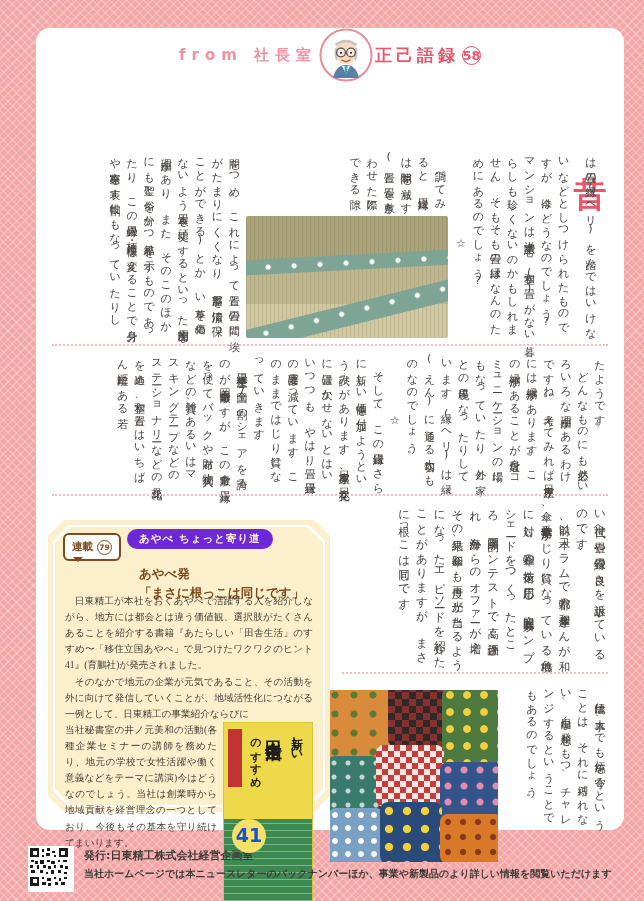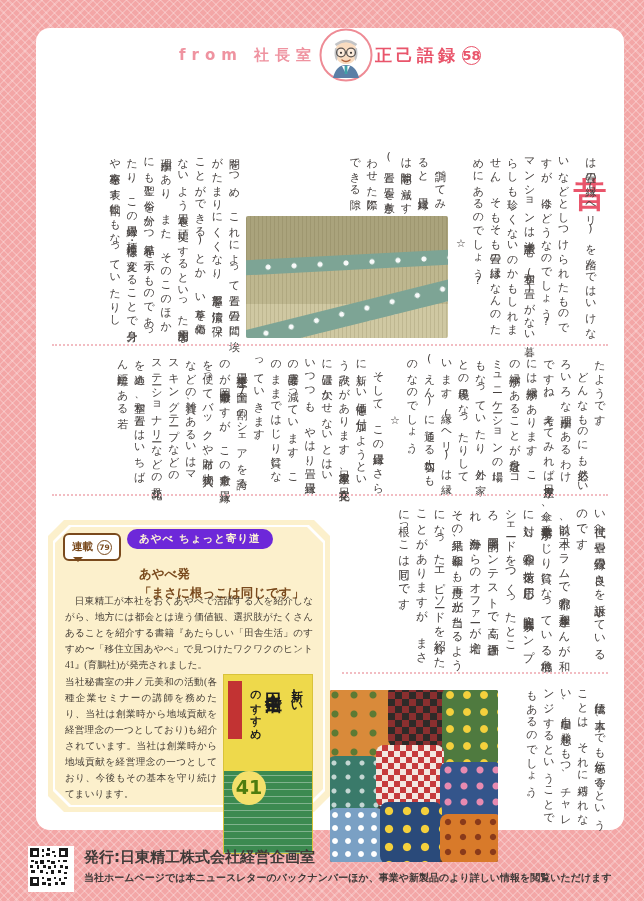--- a/index.html
+++ b/index.html
@@ -105,25 +105,25 @@
   .abox-split .narrow{flex:1;}
   
   .book{flex:0 0 88px;height:178px;background:#eed94b;border:1px solid #d9c33a;position:relative;overflow:hidden;}
   .book .bt{position:absolute;writing-mode:vertical-rl;text-orientation:upright;color:#1d1d1d;font-weight:800;}
   .book .bt1{right:5px;top:5px;font-size:12px;}
   .book .bt2{right:24px;top:4px;font-size:17px;letter-spacing:1px;}
   .book .bt3{right:48px;top:8px;font-size:11px;}
   .book .bred{position:absolute;left:4px;top:6px;width:14px;height:58px;background:#c23333;}
   .book .bgreen{position:absolute;left:0;bottom:0;width:100%;height:46%;background:#3c8a50;
     background-image:repeating-linear-gradient(0deg, rgba(255,255,255,.35) 0 1px, transparent 1px 7px);}
-  .book .bnum41{position:absolute;left:8px;bottom:48px;color:#4d7c0f;background:#f4e06b;border-radius:50%;
+  .book .bnum41{position:absolute;left:8px;bottom:48px;color:#1d4ed8;background:#f4e06b;border-radius:50%;
     width:34px;height:34px;display:flex;align-items:center;justify-content:center;font-size:19px;font-weight:800;z-index:2;}
   
   .footer-text{position:absolute;left:84px;top:848px;color:#3f3a38;}
-  .footer-text .f1{font-size:15px;font-weight:700;margin:0 0 4px 0;}
+  .footer-text .f1{font-size:11px;font-weight:700;margin:0 0 4px 0;}
   .footer-text .f2{font-size:10px;font-weight:600;margin:0;text-align:center;}
   .qr{position:absolute;left:28px;top:846px;width:42px;height:42px;background:#fff;padding:2px;}
 </style>
 </head>
 <body>
 
 <div class="card">
 
   <div class="hdr">
     <span class="from-label">from 社長室</span>
@@ -203,22 +203,23 @@
         <span>連載</span>
         <span class="bnum">79</span>
       </div>
       <div class="pill">あやべ ちょっと寄り道</div>
       <p class="abox-title">
         <span>あやべ発</span><br>
         <span>「まさに根っこは同じです」</span>
       </p>
       <div class="abox-body">
         <p>　日東精工が本社をおくあやべで活躍する人を紹介しながら、地方には都会とは違う価値観、選択肢がたくさんあることを紹介する書籍『あたらしい「田舎生活」のすすめ〜「移住立国あやべ」で見つけたワクワクのヒント41』(育鵬社)が発売されました。</p>
+        <p>　そのなかで地元の企業が元気であること、その活動を外に向けて発信していくことが、地域活性化につながる一例として、日東精工の事業紹介ならびに</p>
         <div class="abox-split">
-          <p class="narrow">当社秘書室の井ノ元美和の活動(各種企業セミナーの講師を務めたり、当社は創業時から地域貢献を経営理念の一つとしており)も紹介されています。当社は創業時から地域貢献を経営理念の一つとしており、今後もその基本を守り続けてまいります。</p>
+          <p class="narrow">当社秘書室の井ノ元美和の活動(各種企業セミナーの講師を務めたり、地元の学校で女性活躍や働く意義などをテーマに講演)今はどうなのでしょう。当社は創業時から地域貢献を経営理念の一つとしており、今後もその基本を守り続けてまいります。</p>
           <div class="book">
             <span class="bt bt1">新しい</span>
             <span class="bt bt2">田舎生活</span>
             <span class="bt bt3">のすすめ</span>
             <span class="bred"></span>
             <span class="bnum41">41</span>
             <span class="bgreen"></span>
           </div>
         </div>
       </div>

